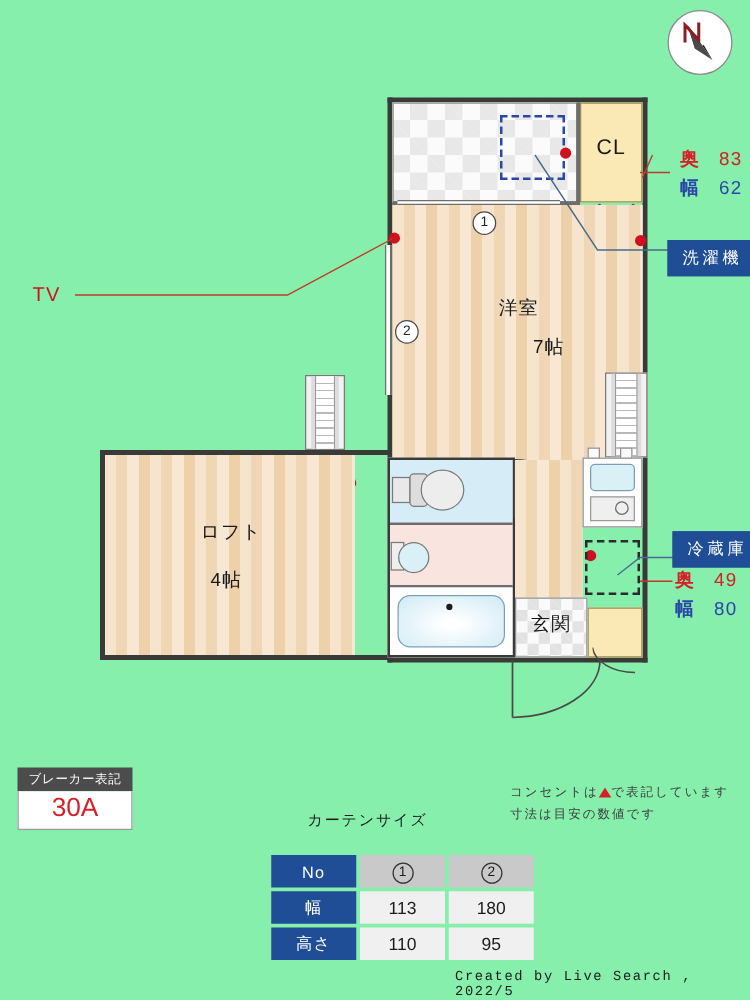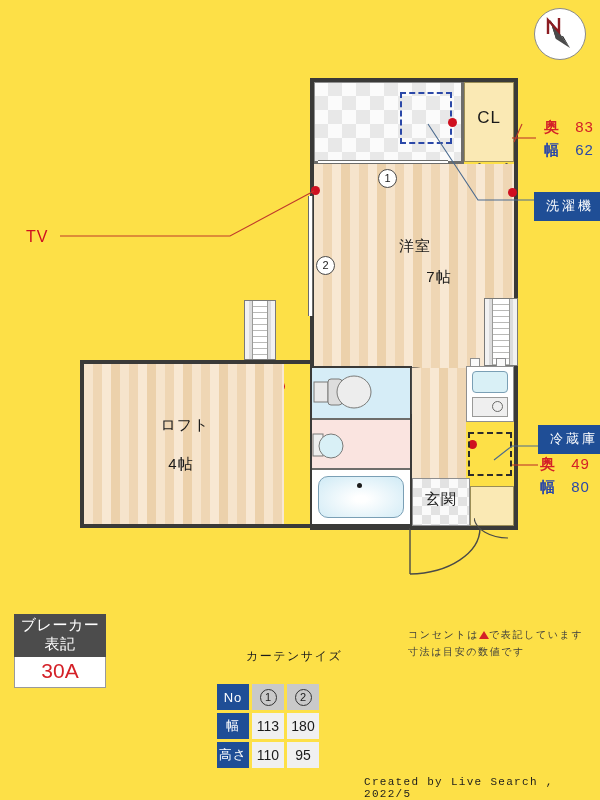--- a/index.html
+++ b/index.html
@@ -5,21 +5,21 @@
   * { box-sizing: border-box; }
   html, body {
     margin: 0; padding: 0;
     background: #ffffff;
     font-family: "Liberation Sans", "DejaVu Sans", sans-serif;
   }
   #page {
     position: relative;
     width: 600px;
     height: 800px;
-    background: #fde047;
+    background: #86efac;
     overflow: hidden;
   }
   .abs { position: absolute; }
 
   
   #compass { left: 534px; top: 8px; width: 52px; height: 52px; }
   #compass .ring {
     position: absolute; left: 0; top: 0; width: 52px; height: 52px;
     border: 1px solid #8a8a8a; border-radius: 50%;
     background: #ffffff;
@@ -93,21 +93,21 @@
   }
   .dim-row { font-size: 15px; white-space: nowrap; letter-spacing: 1px; }
   .dim-k { font-weight: bold; }
   .dim-red { color: #d42027; }
   .dim-blue { color: #2b48a8; }
 
   
   #breaker { left: 14px; top: 614px; width: 92px; }
   #breaker .bhead {
     background: #4c4c4c; color: #ffffff;
-    font-size: 15px; text-align: center; padding: 2px 0 3px;
+    font-size: 10px; text-align: center; padding: 2px 0 3px;
     letter-spacing: 0.5px;
   }
   #breaker .bval {
     border: 1px solid #9a9a9a; border-top: none;
     color: #d42027; font-size: 21px; text-align: center;
     padding: 2px 0 4px; background: #ffffff;
   }
 
   
   #note { left: 408px; top: 626px; }
@@ -127,21 +127,21 @@
   
   #curtain-title {
     left: 246px; top: 648px;
     font-size: 12px; color: #1c1c1c; letter-spacing: 1.5px;
   }
   #curtain-table {
     left: 214px; top: 681px;
     border-collapse: separate; border-spacing: 3px;
   }
   #curtain-table td {
-    width: 32px; height: 26px; text-align: center;
+    width: 68px; height: 26px; text-align: center;
     font-size: 14px; color: #1b1b1b;
   }
   #curtain-table td.hdr {
     background: #1f4e96; color: #ffffff; font-size: 13px; letter-spacing: 1px;
   }
   #curtain-table td.colhdr { background: #c9c9c9; }
   #curtain-table td.cell { background: #f0f0f0; }
   #curtain-table .numcirc {
     display: inline-block; width: 17px; height: 17px; line-height: 15px;
     border: 1px solid #333; border-radius: 50%; font-size: 11px;

